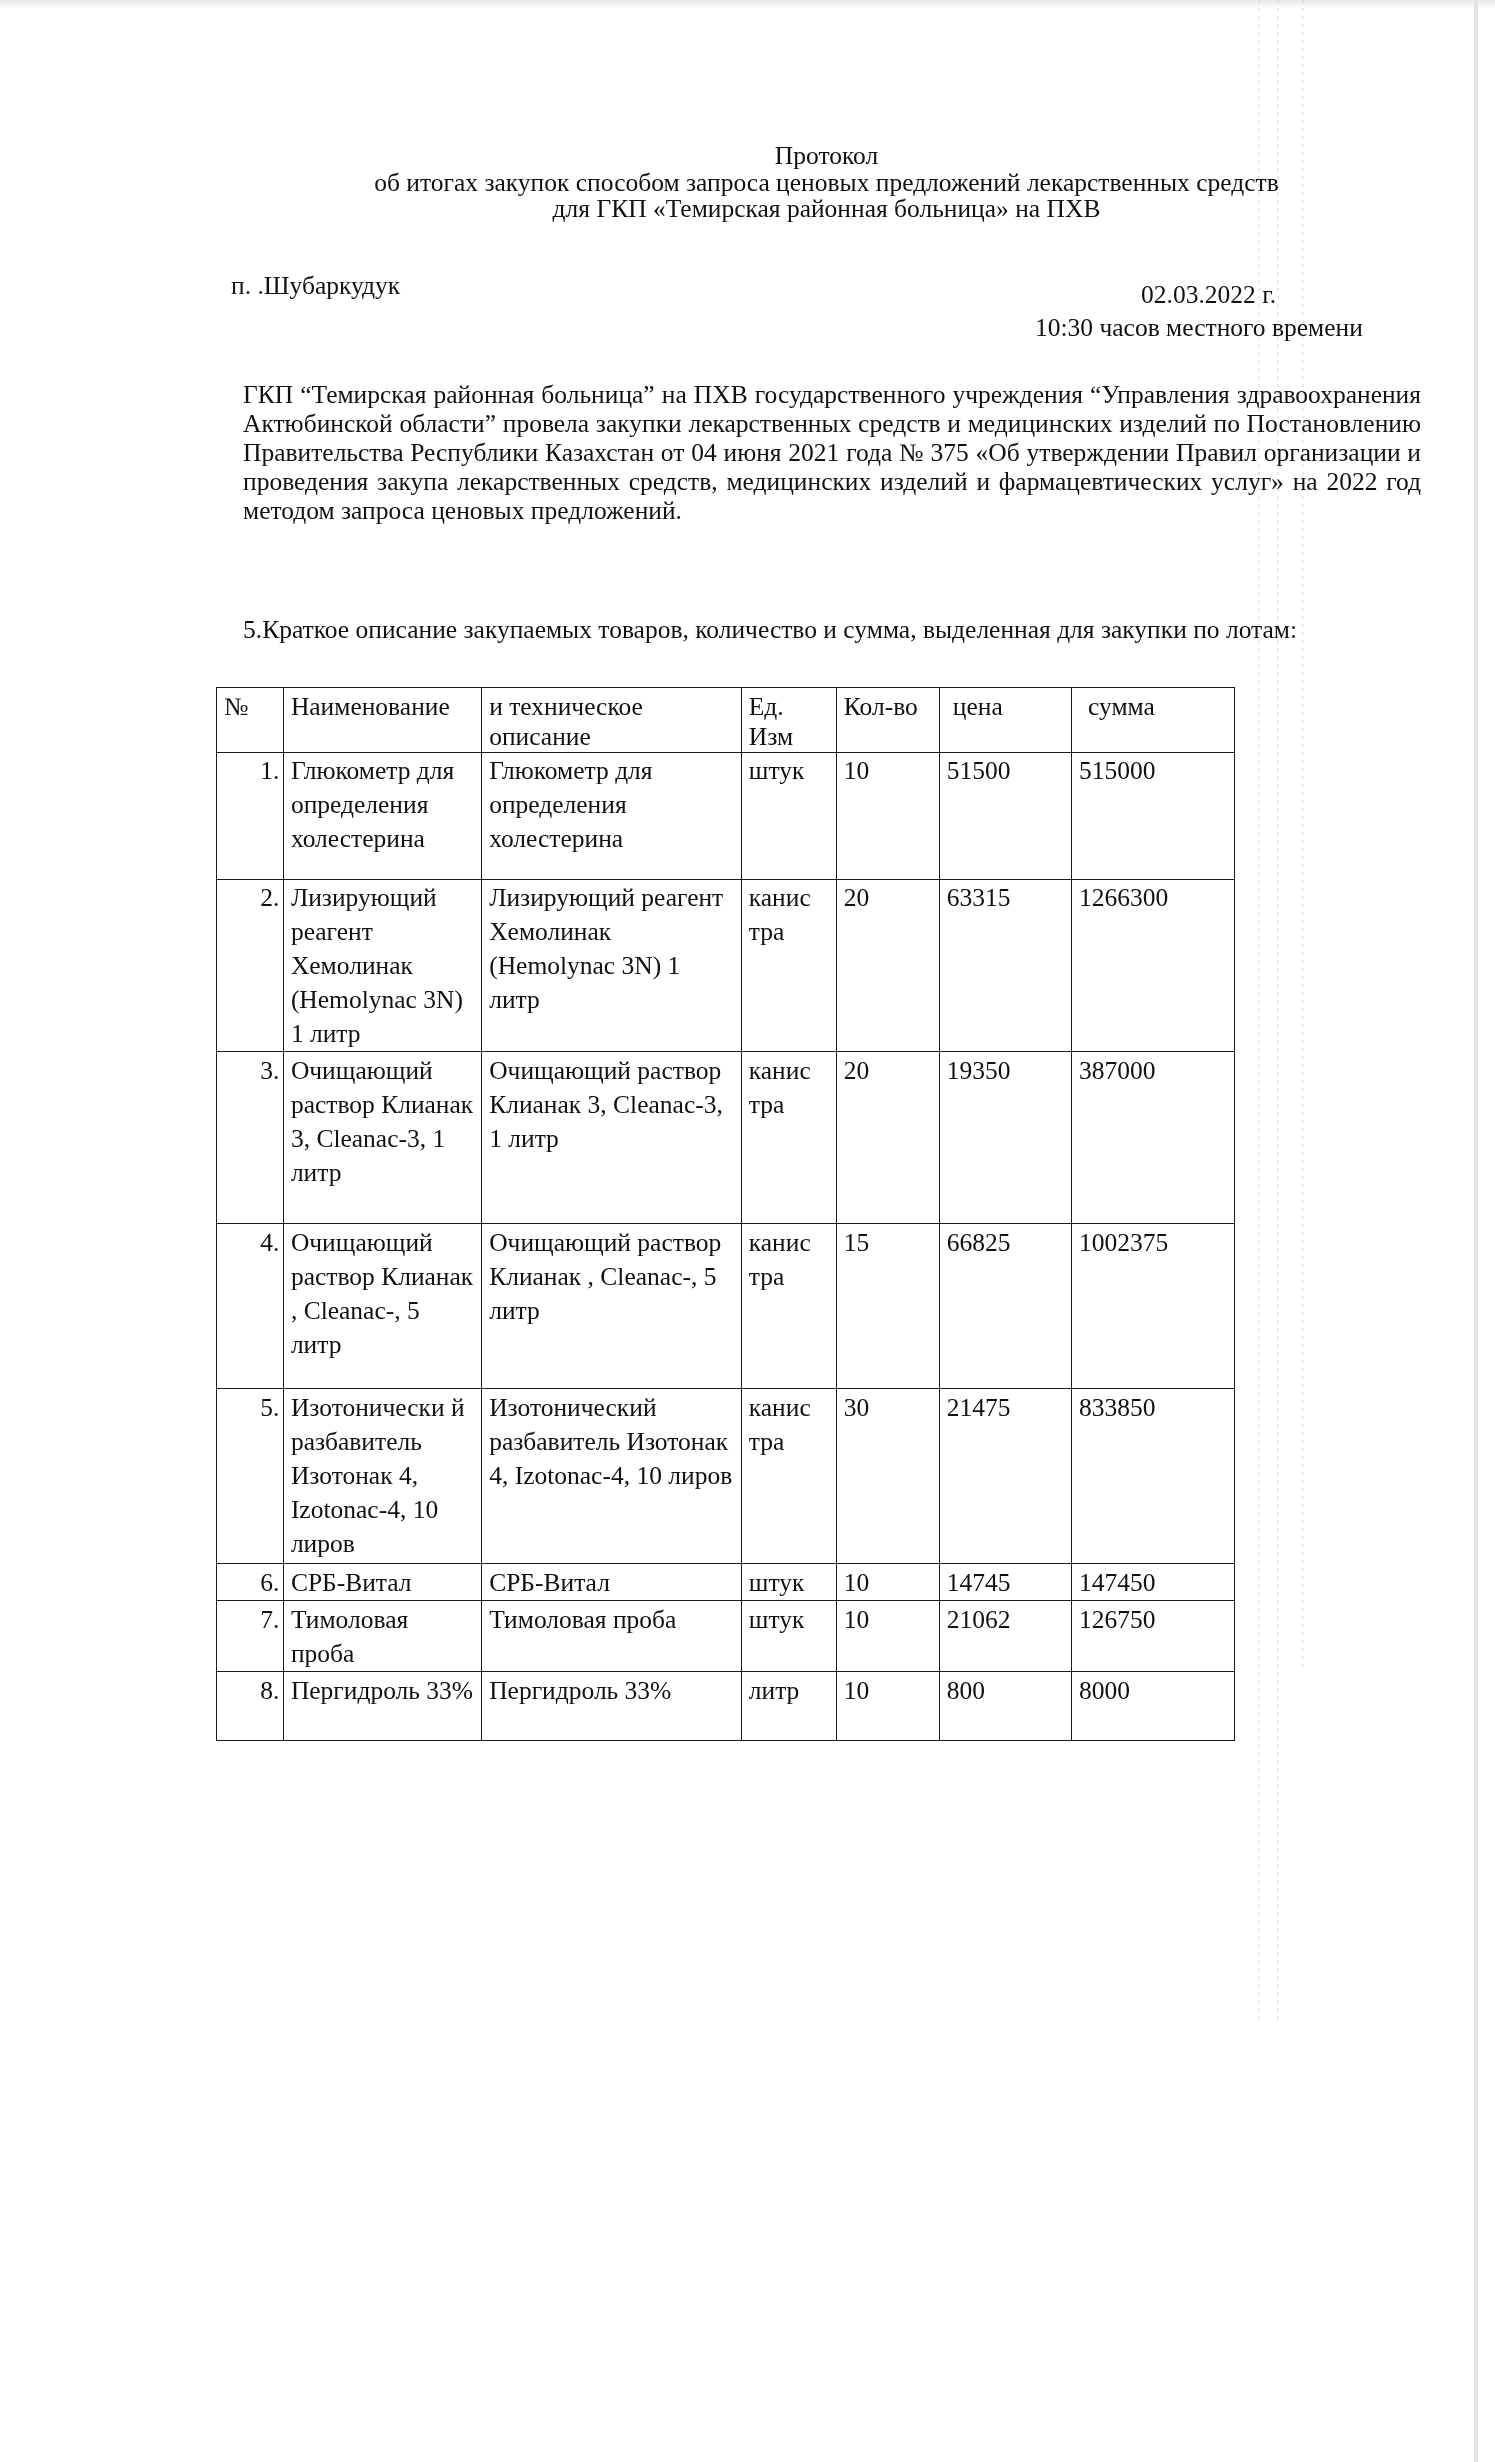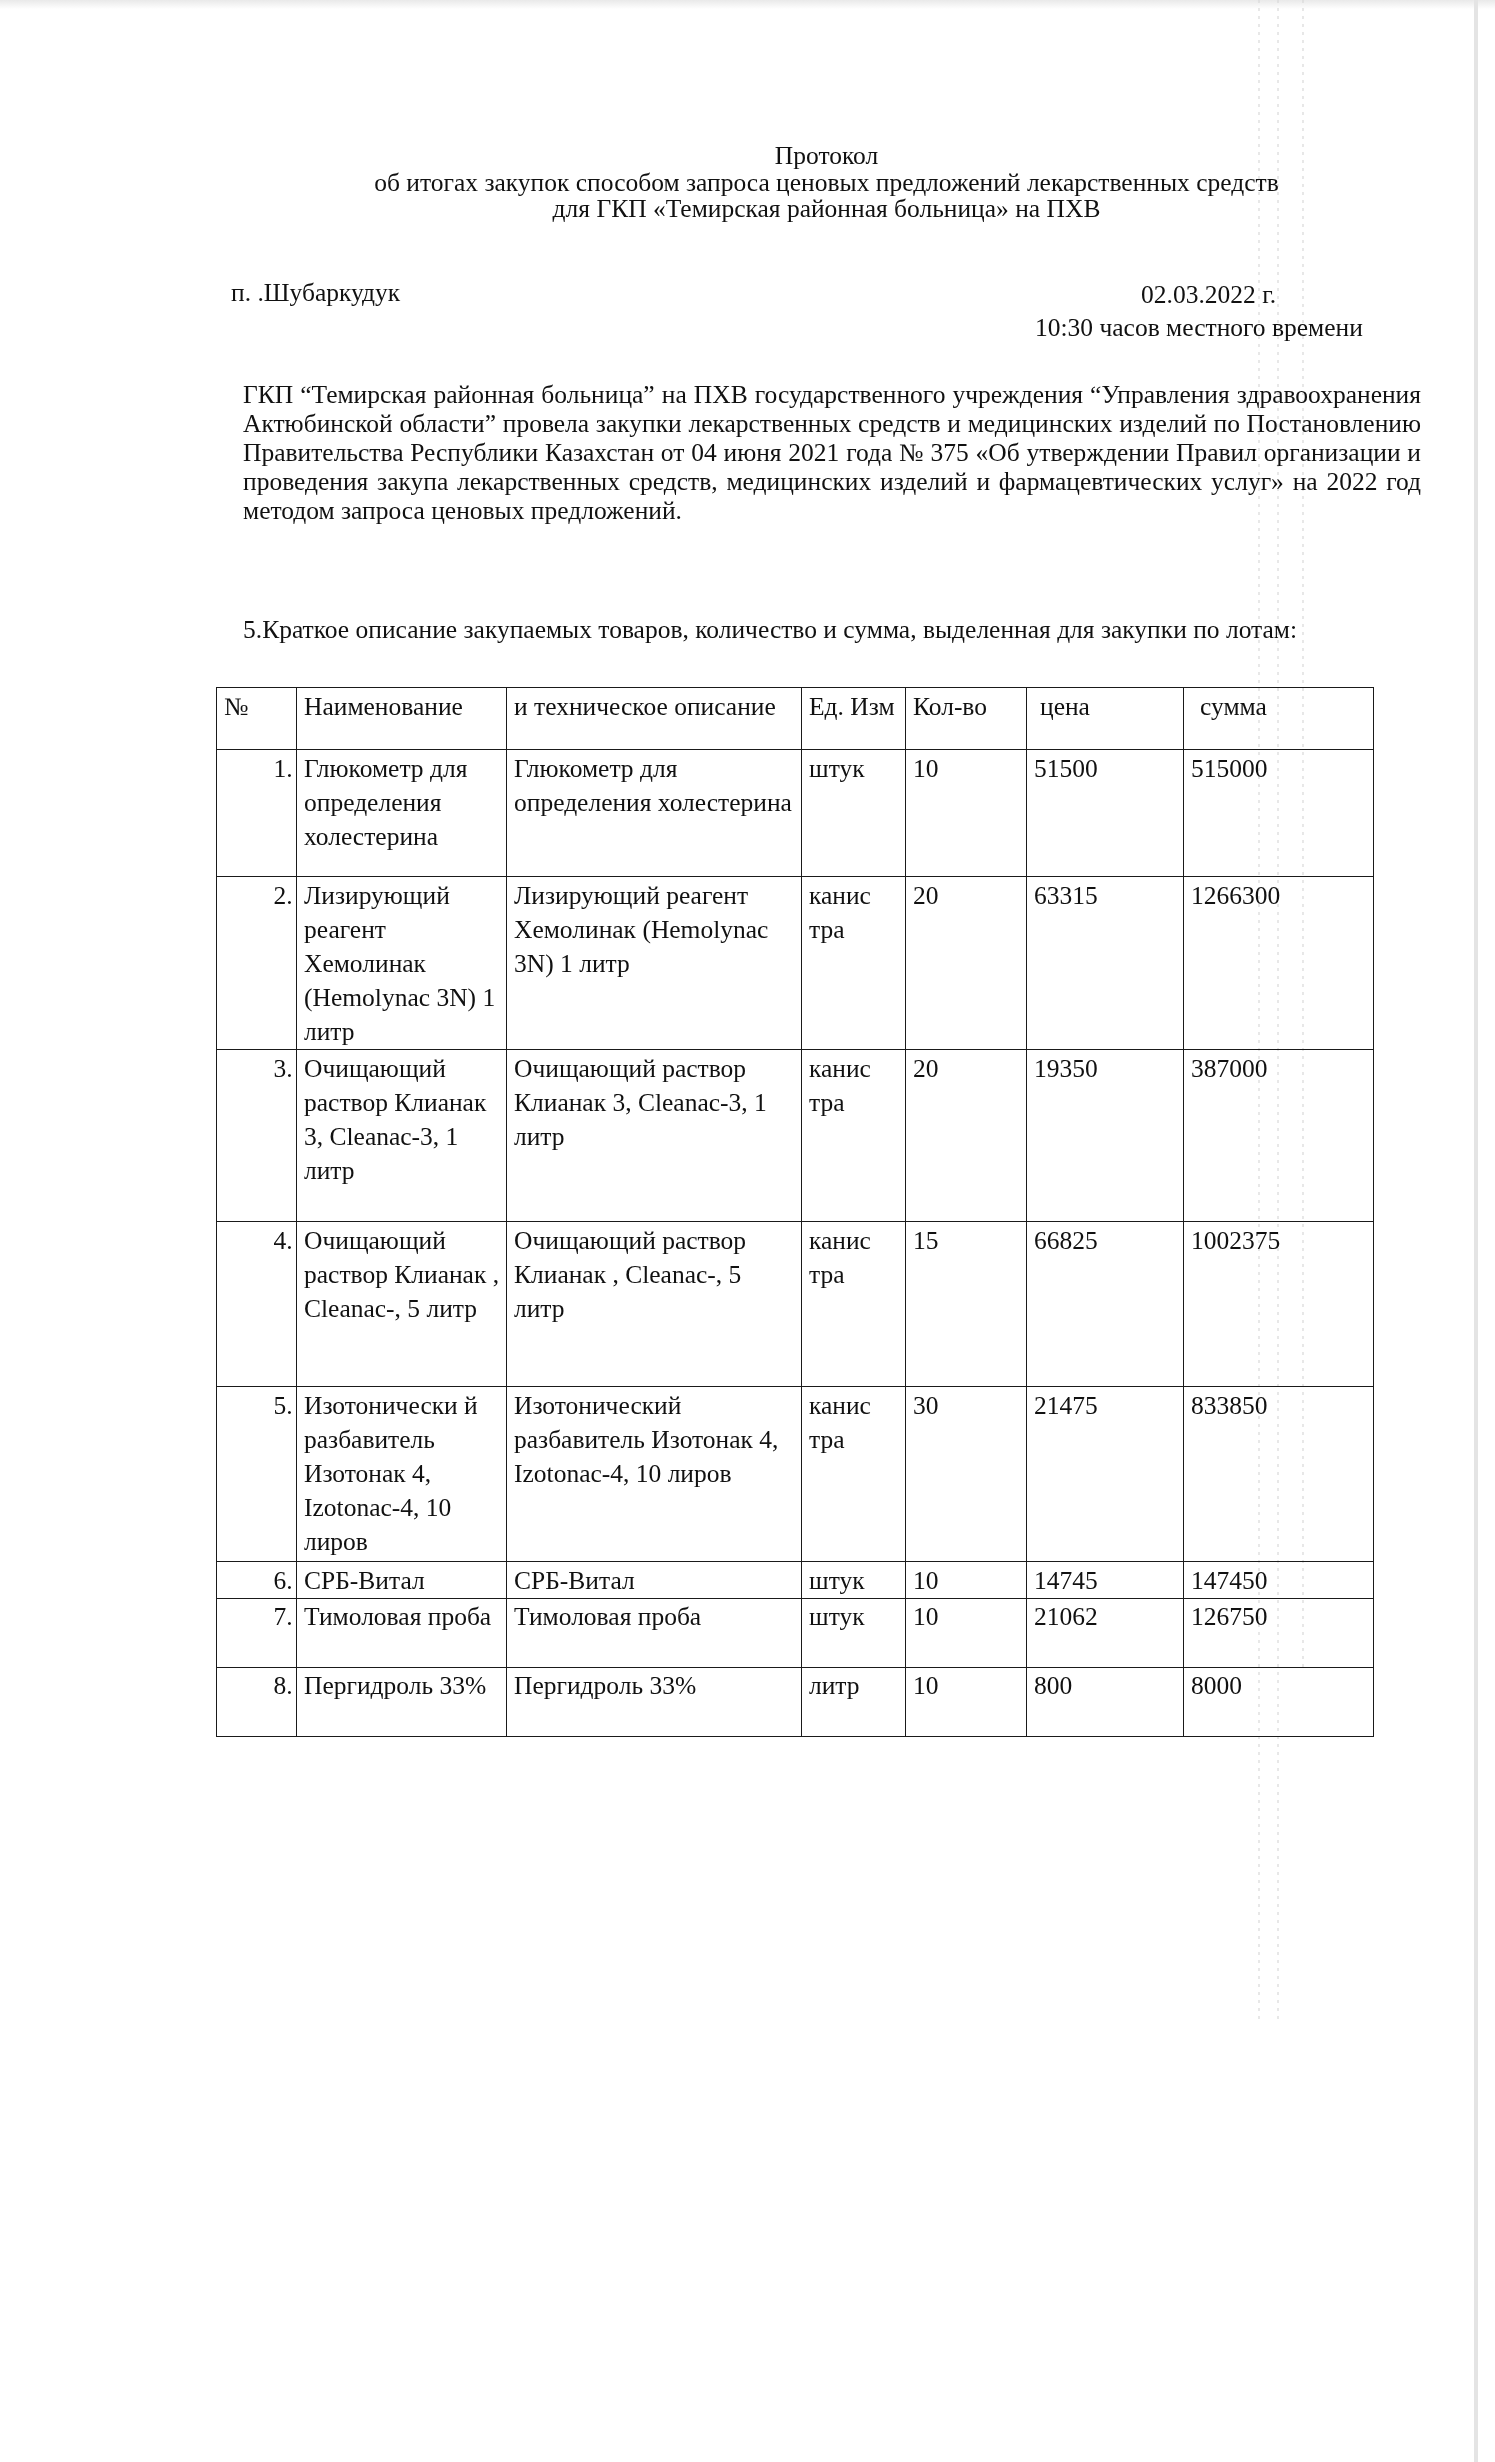--- a/index.html
+++ b/index.html
@@ -2,21 +2,21 @@
 <html style="font-size:14px"><head>
 <meta charset="utf-8">
 <style>
   html, body { margin: 0; padding: 0; }
   body {
     width: 1495px; height: 2462px; position: relative; overflow: hidden;
     background: #ffffff;
     font-family: "Liberation Serif", "DejaVu Serif", serif;
     color: #111111;
   }
-  .page { position: absolute; left: 0; top: 0; width: 1495px; height: 2462px; }
+  .page { position: absolute; left: 0; top: 0; width: 1235px; height: 2462px; }
   .top-strip { position: absolute; left: 0; top: 0; width: 1495px; height: 8.8px;
     background: linear-gradient(#e9e9e9, #ffffff); }
   .right-edge { position: absolute; left: 1474px; top: 0; width: 3.5px; height: 2462px; background: #e4e4e4; }
   .scan-noise { position: absolute; width: 1.8px; background: repeating-linear-gradient(#d8d8d8 0 2.6px, transparent 2.6px 8px); opacity: .6; }
 
   .t { position: absolute; white-space: nowrap; font-size: 25.5px; line-height: 26px; }
   .title { left: 0; width: 1653px; text-align: center; }
   .para { position: absolute; left: 231px; width: 1178px; font-size: 25.5px; line-height: 29px; text-align: justify; text-align-last: left; margin-left: 12px; }
 
   table.lots {
@@ -39,21 +39,21 @@
   <div class="top-strip"></div>
   <div class="right-edge"></div>
   <div class="scan-noise" style="left:1258px;top:0;height:2023px;"></div>
   <div class="scan-noise" style="left:1277px;top:0;height:2023px;"></div>
   <div class="scan-noise" style="left:1302px;top:0;height:1671px;"></div>
 
   <div class="t title" style="top:143px;">Протокол</div>
   <div class="t title" style="top:170px;">об итогах закупок способом запроса ценовых предложений лекарственных средств</div>
   <div class="t title" style="top:196px;">для ГКП «Темирская районная больница» на ПХВ</div>
 
-  <div class="t" style="left:231px;top:280px;text-align:center;">п. .Шубаркудук</div>
+  <div class="t" style="left:231px;top:273px;text-align:center;">п. .Шубаркудук</div>
   <div class="t" style="left:1141px;top:282px;">02.03.2022 г.</div>
   <div class="t" style="left:1035px;top:315px;">10:30 часов местного времени</div>
 
   <div class="para" style="top:380px;">ГКП “Темирская районная больница” на ПХВ  государственного учреждения “Управления здравоохранения Актюбинской области” провела закупки лекарственных средств и медицинских изделий по Постановлению Правительства Республики Казахстан от 04 июня 2021 года № 375 «Об утверждении Правил организации и проведения закупа лекарственных средств, медицинских изделий и фармацевтических услуг»  на 2022 год методом запроса ценовых предложений.</div>
 
   <div class="para" style="top:615px;">5.Краткое описание  закупаемых товаров, количество и сумма, выделенная для закупки по лотам:</div>
 
   <table class="lots">
     <colgroup>
       <col style="width:80px">

